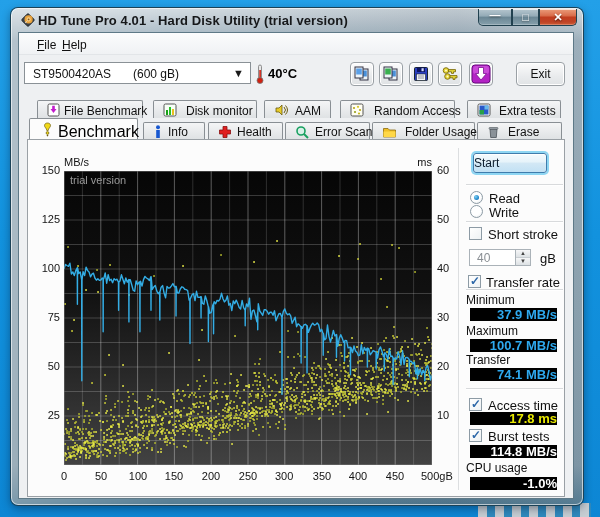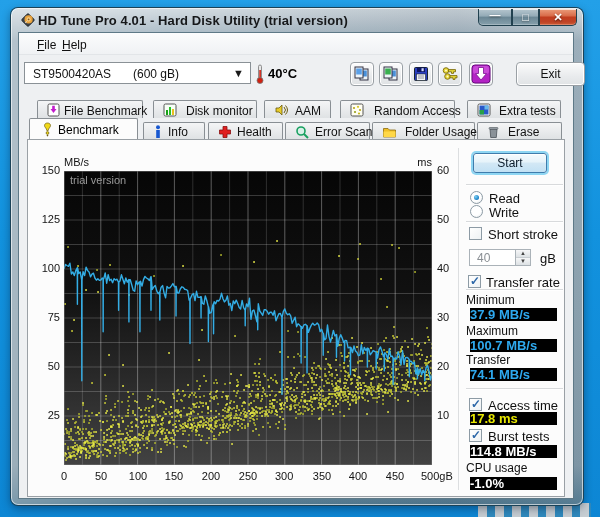--- a/index.html
+++ b/index.html
@@ -29,52 +29,52 @@
  font-size:12px;color:#111}
 #menubar span{position:absolute;top:5px}
 
 #combo{left:24px;top:62px;width:227px;height:22px;background:#fff;border:1px solid #8a9196;color:#111;font-size:12px}
 #combo .t1{position:absolute;left:8px;top:4px}
 #combo .t2{position:absolute;left:108px;top:4px}
 #combo .arr{position:absolute;right:6px;top:4px;font-size:11px;color:#1a1a1a}
 #temp{left:268px;top:66px;font-size:13px;font-weight:bold;color:#000}
 .tbtn{top:62px;width:24px;height:24px;border:1px solid #9aa0a5;border-radius:4px;
  background:linear-gradient(180deg,#fdfdfd,#e8eaec 60%,#dfe2e4);box-shadow:inset 0 0 0 1px #fff}
-#exit{left:516px;top:62px;width:69px;height:24px;border:1px solid #9aa0a5;border-radius:4px;
+#exit{left:516px;top:62px;width:49px;height:24px;border:1px solid #9aa0a5;border-radius:4px;
  background:linear-gradient(180deg,#fbfbfb,#e9ebed 60%,#e0e3e5);box-shadow:inset 0 0 0 1px #fff;
  font-size:12px;color:#111;text-align:center;line-height:22px}
 
 .tab{border:1px solid #898f94;border-bottom:none;border-radius:2px 2px 0 0;
  background:linear-gradient(180deg,#f4f5f6,#dfe2e4);font-size:12px;color:#111;white-space:nowrap}
 .tab .ic{position:absolute;left:9px;top:2px}
 .trow1{top:100px;height:18px}
 .trow2{top:122px;height:17px}
-#tabactive{left:29px;top:118px;width:109px;height:21px;background:#fcfcfc;border:1px solid #898f94;border-bottom:none;border-radius:2px 2px 0 0;z-index:5;font-size:12px}
+#tabactive{left:29px;top:118px;width:109px;height:21px;background:#fcfcfc;border:1px solid #898f94;border-bottom:none;border-radius:2px 2px 0 0;z-index:5;font-size:16px}
 .tab .lbl,#tabactive .lbl{position:absolute;top:3px}
 #tabactive .lbl{top:4px}
 #tabactive .ic{position:absolute;left:12px;top:3px}
 
 #page{left:27px;top:139px;width:538px;height:358px;background:#fcfcfc;border:1px solid #9aa0a5}
 
 .al{position:absolute;font-size:11px;color:#141414;z-index:3}
 .alr{text-align:right;width:24px}
 #vline{left:458px;top:148px;width:1px;height:342px;background:#dcdee0}
 
 #start{left:473px;top:153px;width:74px;height:20px;border-radius:3px;
  border:1px solid #3f7cac;background:linear-gradient(180deg,#f4fafd 0%,#e6f3fa 45%,#d3e8f5 50%,#c2e1f4 100%);
- box-shadow:0 0 0 2px #8ed6f3,inset 0 1px 1px #fff;font-size:12px;color:#0b1b2b;text-align:center;line-height:18px}
+ box-shadow:0 0 0 2px #8ed6f3,inset 0 1px 1px #fff;font-size:12px;color:#0b1b2b;line-height:18px}
 .sep{left:466px;width:97px;height:1px;background:#d8dadc;box-shadow:0 1px 0 #fff}
 .ctext{font-size:13px;color:#101010}
 .radio{width:13px;height:13px;border-radius:50%;border:1px solid #8d9ba5;background:radial-gradient(circle at 40% 35%,#fff 55%,#dde4e8)}
 .radio.on::after{content:"";position:absolute;left:3px;top:3px;width:5px;height:5px;border-radius:50%;
  background:radial-gradient(circle at 35% 35%,#7ed0f4,#1a7fc4 70%)}
 .cb{width:13px;height:13px;border:1px solid #8d9ba5;background:linear-gradient(135deg,#fff,#eef2f4)}
 .cb.on::after{content:"\2713";position:absolute;left:1px;top:-2px;font-size:12px;font-weight:bold;color:#2c67a8}
 .vbox{left:470px;width:87px;height:13px;background:#000;color:#2ea9ef;font-weight:bold;font-size:13px;
- text-align:left;line-height:13px;z-index:3}
+ text-align:right;line-height:13px;z-index:3}
 .slabel{left:466px;font-size:12px;color:#101010}
 #spin{left:469px;top:249px;width:62px;height:17px;border:1px solid #aab2b8;background:#fff}
 #spin .num{position:absolute;left:7px;top:1px;font-size:12px;color:#8a8f94}
 #spin .btns{position:absolute;right:0;top:0;width:15px;height:15px;border-left:1px solid #aab2b8}
 #spin .btns div{height:7.5px;background:linear-gradient(180deg,#f6f7f8,#dde1e4);position:relative}
 #spin .btns div:first-child{border-bottom:1px solid #c9ced2}
 #spin .btns i{position:absolute;left:4px;font-size:6px;font-style:normal;color:#444;line-height:7px}
 </style></head><body>
 
 <div class="abs" id="stripes"></div>

